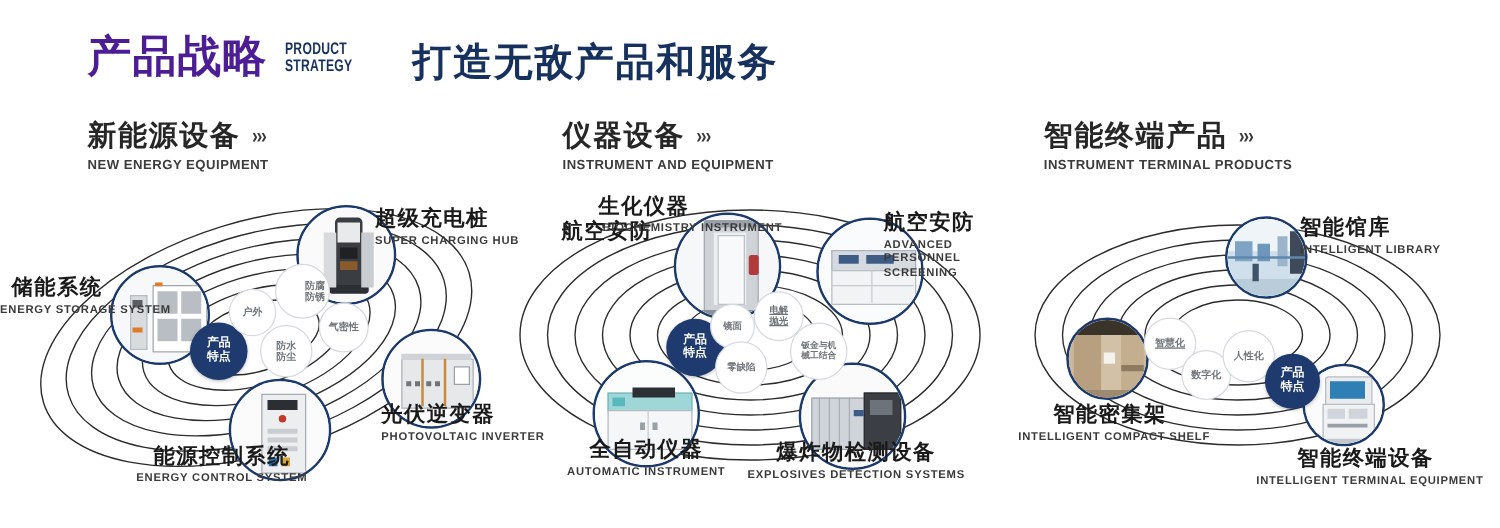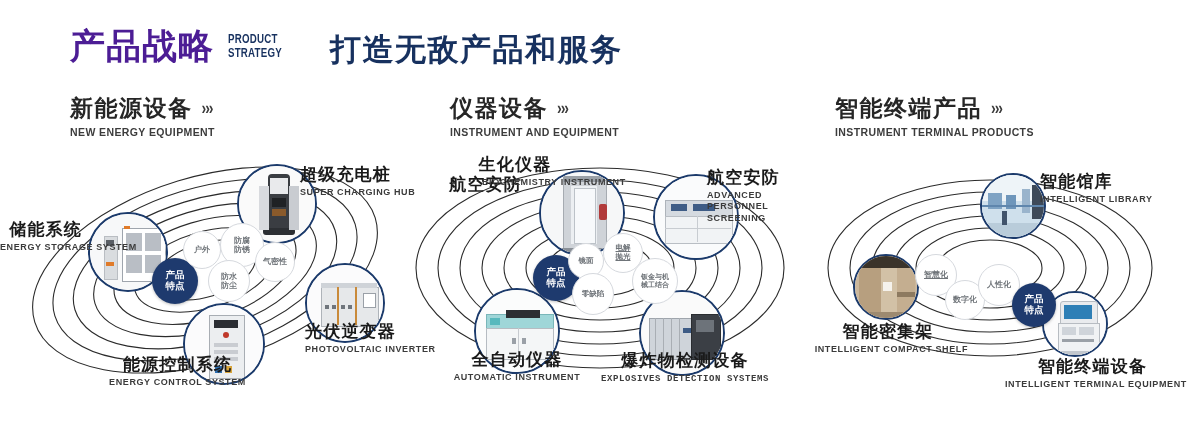--- a/index.html
+++ b/index.html
@@ -283,21 +283,21 @@
     <div class="node-label center" style="left:85px; top:205px; width:185px;">
       <div class="cn">能源控制系统</div>
       <div class="en">ENERGY CONTROL SYSTEM</div>
     </div>
 
     <div class="bubble core" style="left:152px; top:108px; width:46px; height:46px; font-size:9.5px; flex-direction:column;">
       <span>产品</span>
       <span>特点</span>
     </div>
     <div class="bubble" style="left:183px; top:81px; width:38px; height:38px; font-size:8px;">户外</div>
-    <div class="bubble" style="left:220px; top:73px; width:44px; height:44px; font-size:8px;">
+    <div class="bubble" style="left:220px; top:61px; width:44px; height:44px; font-size:8px;justify-content:flex-end;">
       <span style="display:block; width:22px;">防腐防锈</span>
     </div>
     <div class="bubble" style="left:208px; top:110px; width:42px; height:42px; font-size:8px;">
       <span style="display:block; width:21px;">防水防尘</span>
     </div>
     <div class="bubble" style="left:255px; top:92px; width:40px; height:40px; font-size:8px;">气密性</div>
   </div>
 
   <div class="cluster" style="left:400px; width:410px;">
 
@@ -368,21 +368,21 @@
         <i style="left:8px; top:26px; width:42px; height:40px; background:#cfd4da; border:1px solid #9fa5ac;"></i>
         <i style="left:14px; top:26px; width:1px; height:40px; background:#a9aeb4;"></i>
         <i style="left:22px; top:26px; width:1px; height:40px; background:#a9aeb4;"></i>
         <i style="left:30px; top:26px; width:1px; height:40px; background:#a9aeb4;"></i>
         <i style="left:38px; top:26px; width:1px; height:40px; background:#a9aeb4;"></i>
         <i style="left:50px; top:22px; width:28px; height:44px; background:#3b3f45; border:1px solid #2a2d31;"></i>
         <i style="left:55px; top:28px; width:18px; height:12px; background:#6d737a;"></i>
         <i style="left:42px; top:36px; width:8px; height:5px; background:#3e5c86;"></i>
       </div>
     </div>
-    <div class="node-label center" style="left:195px; top:202px; width:180px;font-family:Liberation Mono, monospace;">
+    <div class="node-label center" style="left:195px; top:202px; width:180px;">
       <div class="cn">爆炸物检测设备</div>
       <div class="en">EXPLOSIVES DETECTION SYSTEMS</div>
     </div>
 
     <div class="bubble core" style="left:133px; top:105px; width:46px; height:46px; font-size:9.5px; flex-direction:column;">
       <span>产品</span>
       <span>特点</span>
     </div>
     <div class="bubble" style="left:168px; top:93px; width:36px; height:36px; font-size:7.5px;">镜面</div>
     <div class="bubble" style="left:203px; top:83px; width:40px; height:40px; font-size:7.5px;">

